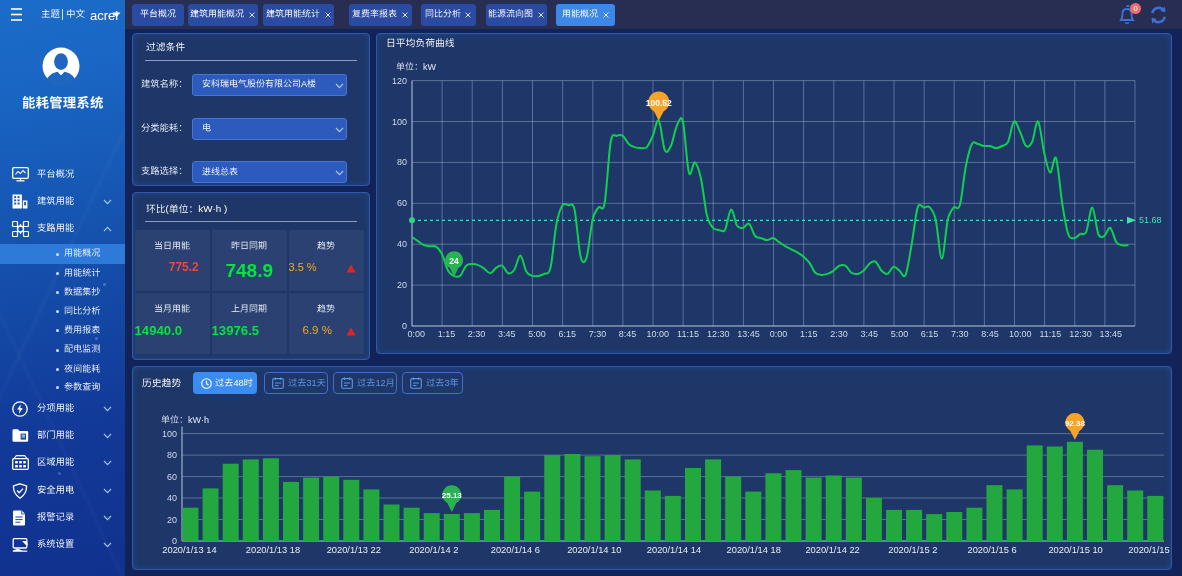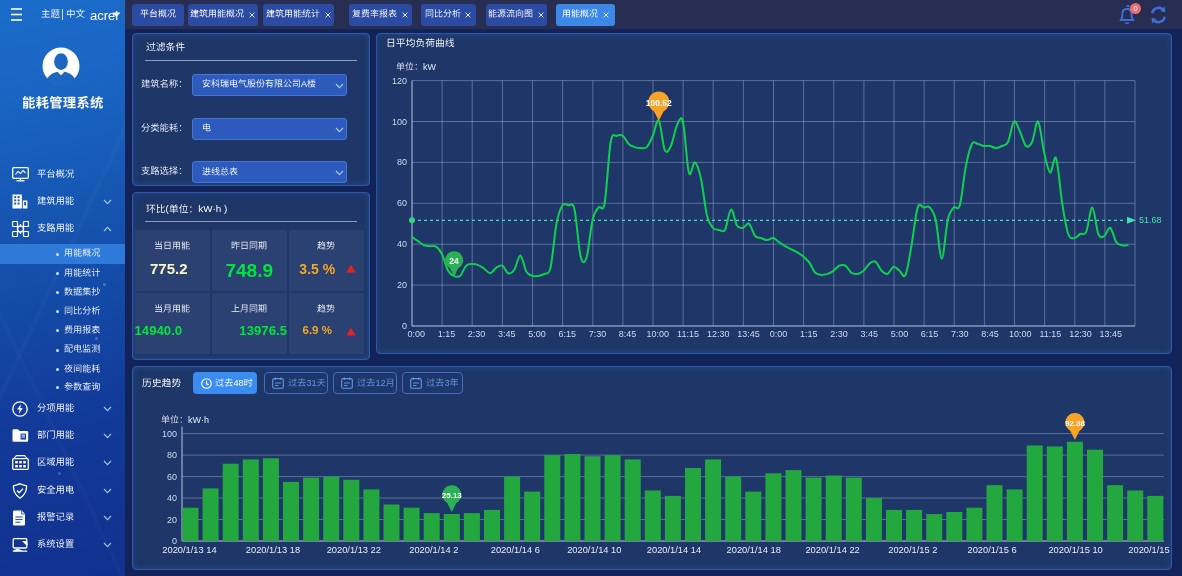--- a/index.html
+++ b/index.html
@@ -628,65 +628,65 @@
     <div style="position:absolute;left:211.5px;top:292.5px;width:75.5px;height:61px;background:#2b4171"></div>
     <div style="position:absolute;left:288.5px;top:292.5px;width:75.5px;height:61px;background:#2b4171"></div>
     <svg style="position:absolute;left:172.25px;top:241px;overflow:visible" width="2" height="11.0">
       <g fill="#f0f4fb">
         <use href="#r5f53" transform="translate(-18.0,7.7) scale(0.009000)"></use>
         <use href="#r65e5" transform="translate(-9.0,7.7) scale(0.009000)"></use>
         <use href="#r7528" transform="translate(0.0,7.7) scale(0.009000)"></use>
         <use href="#r80fd" transform="translate(9.0,7.7) scale(0.009000)"></use>
       </g>
     </svg>
-    <div style="position:absolute;left:131px;top:260px;width:75.5px;text-align:center;font-family:'Liberation Sans',sans-serif;font-weight:bold;font-size:15px;color:#fef9c3">775.2</div>
+    <div style="position:absolute;left:146px;top:260px;width:75.5px;text-align:center;font-family:'Liberation Sans',sans-serif;font-weight:bold;font-size:12px;color:#ef4444">775.2</div>
     <svg style="position:absolute;left:249.25px;top:241px;overflow:visible" width="2" height="11.0">
       <g fill="#f0f4fb">
         <use href="#r6628" transform="translate(-18.0,7.7) scale(0.009000)"></use>
         <use href="#r65e5" transform="translate(-9.0,7.7) scale(0.009000)"></use>
         <use href="#r540c" transform="translate(0.0,7.7) scale(0.009000)"></use>
         <use href="#r671f" transform="translate(9.0,7.7) scale(0.009000)"></use>
       </g>
     </svg>
     <div style="position:absolute;left:211.5px;top:260px;width:75.5px;text-align:center;font-family:'Liberation Sans',sans-serif;font-weight:bold;font-size:19px;color:#00e53c">748.9</div>
     <svg style="position:absolute;left:326.25px;top:241px;overflow:visible" width="2" height="11.0">
       <g fill="#f0f4fb">
         <use href="#r8d8b" transform="translate(-9.0,7.7) scale(0.009000)"></use>
         <use href="#r52bf" transform="translate(0.0,7.7) scale(0.009000)"></use>
       </g>
     </svg>
-    <div style="position:absolute;left:288.5px;top:261px;width:57.5px;text-align:center;font-family:'Liberation Sans',sans-serif;font-weight:bold;font-size:14px;color:#f5a623">3.5 %</div>
+    <div style="position:absolute;left:288.5px;top:261px;width:57.5px;font-family:'Liberation Sans',sans-serif;font-weight:normal;font-size:11px;color:#f5a623">3.5 %</div>
     <svg style="position:absolute;left:345.5px;top:264px" width="10" height="9" viewBox="0 0 10 9">
       <path d="M5 0.5L9.6 8.5L0.4 8.5Z" fill="#e02424"></path>
     </svg>
     <svg style="position:absolute;left:172.25px;top:303.5px;overflow:visible" width="2" height="11.0">
       <g fill="#f0f4fb">
         <use href="#r5f53" transform="translate(-18.0,7.7) scale(0.009000)"></use>
         <use href="#r6708" transform="translate(-9.0,7.7) scale(0.009000)"></use>
         <use href="#r7528" transform="translate(0.0,7.7) scale(0.009000)"></use>
         <use href="#r80fd" transform="translate(9.0,7.7) scale(0.009000)"></use>
       </g>
     </svg>
     <div style="position:absolute;left:134.5px;top:322.5px;width:75.5px;text-align:left;font-family:'Liberation Sans',sans-serif;font-weight:bold;font-size:13.2px;color:#00e53c">14940.0</div>
     <svg style="position:absolute;left:249.25px;top:303.5px;overflow:visible" width="2" height="11.0">
       <g fill="#f0f4fb">
         <use href="#r4e0a" transform="translate(-18.0,7.7) scale(0.009000)"></use>
         <use href="#r6708" transform="translate(-9.0,7.7) scale(0.009000)"></use>
         <use href="#r540c" transform="translate(0.0,7.7) scale(0.009000)"></use>
         <use href="#r671f" transform="translate(9.0,7.7) scale(0.009000)"></use>
       </g>
     </svg>
-    <div style="position:absolute;left:211.5px;top:322.5px;width:75.5px;text-align:right;font-family:'Liberation Sans',sans-serif;font-weight:bold;font-size:13.2px;color:#00e53c">13976.5</div>
+    <div style="position:absolute;left:211.5px;top:322.5px;width:75.5px;text-align:left;font-family:'Liberation Sans',sans-serif;font-weight:bold;font-size:13.2px;color:#00e53c">13976.5</div>
     <svg style="position:absolute;left:326.25px;top:303.5px;overflow:visible" width="2" height="11.0">
       <g fill="#f0f4fb">
         <use href="#r8d8b" transform="translate(-9.0,7.7) scale(0.009000)"></use>
         <use href="#r52bf" transform="translate(0.0,7.7) scale(0.009000)"></use>
       </g>
     </svg>
-    <div style="position:absolute;left:288.5px;top:323.5px;width:57.5px;text-align:center;font-family:'Liberation Sans',sans-serif;font-weight:bold;font-size:11.5px;color:#f5a623">6.9 %</div>
+    <div style="position:absolute;left:288.5px;top:323.5px;width:57.5px;text-align:center;font-family:'Liberation Sans',sans-serif;font-weight:normal;font-size:11.5px;color:#f5a623">6.9 %</div>
     <svg style="position:absolute;left:345.5px;top:326.5px" width="10" height="9" viewBox="0 0 10 9">
       <path d="M5 0.5L9.6 8.5L0.4 8.5Z" fill="#e02424"></path>
     </svg>
     <svg style="position:absolute;left:386px;top:38px;overflow:visible" width="2" height="11.8">
       <g fill="#ffffff">
         <use href="#r65e5" transform="translate(0.0,8.4) scale(0.009800)"></use>
         <use href="#r5e73" transform="translate(9.8,8.4) scale(0.009800)"></use>
         <use href="#r5747" transform="translate(19.6,8.4) scale(0.009800)"></use>
         <use href="#r8d1f" transform="translate(29.4,8.4) scale(0.009800)"></use>
         <use href="#r8377" transform="translate(39.2,8.4) scale(0.009800)"></use>

